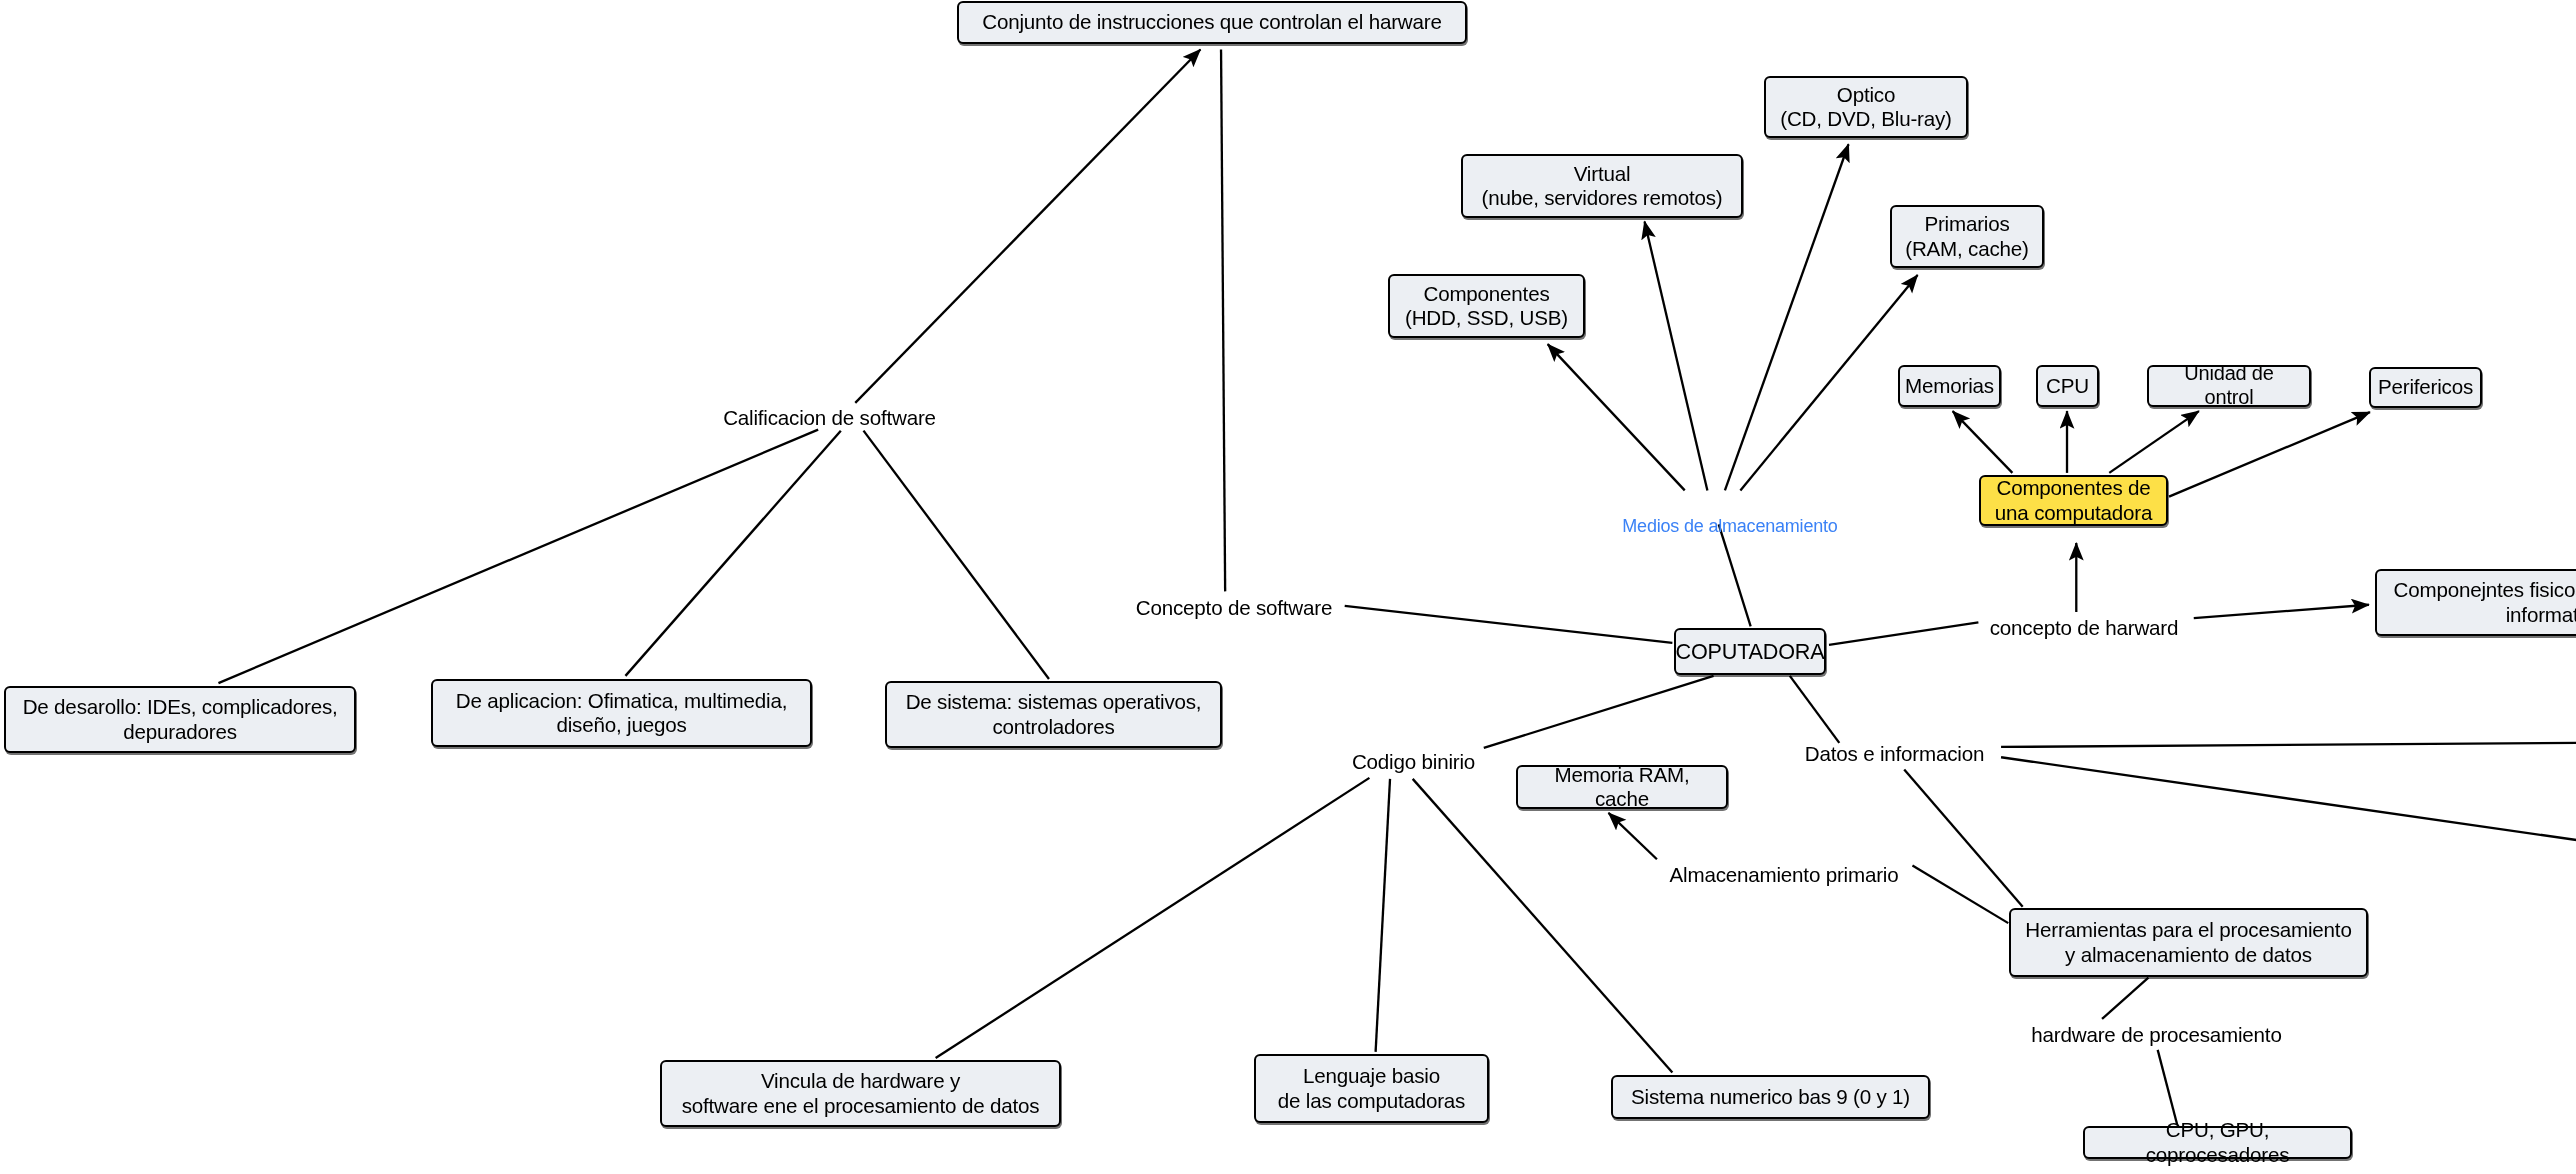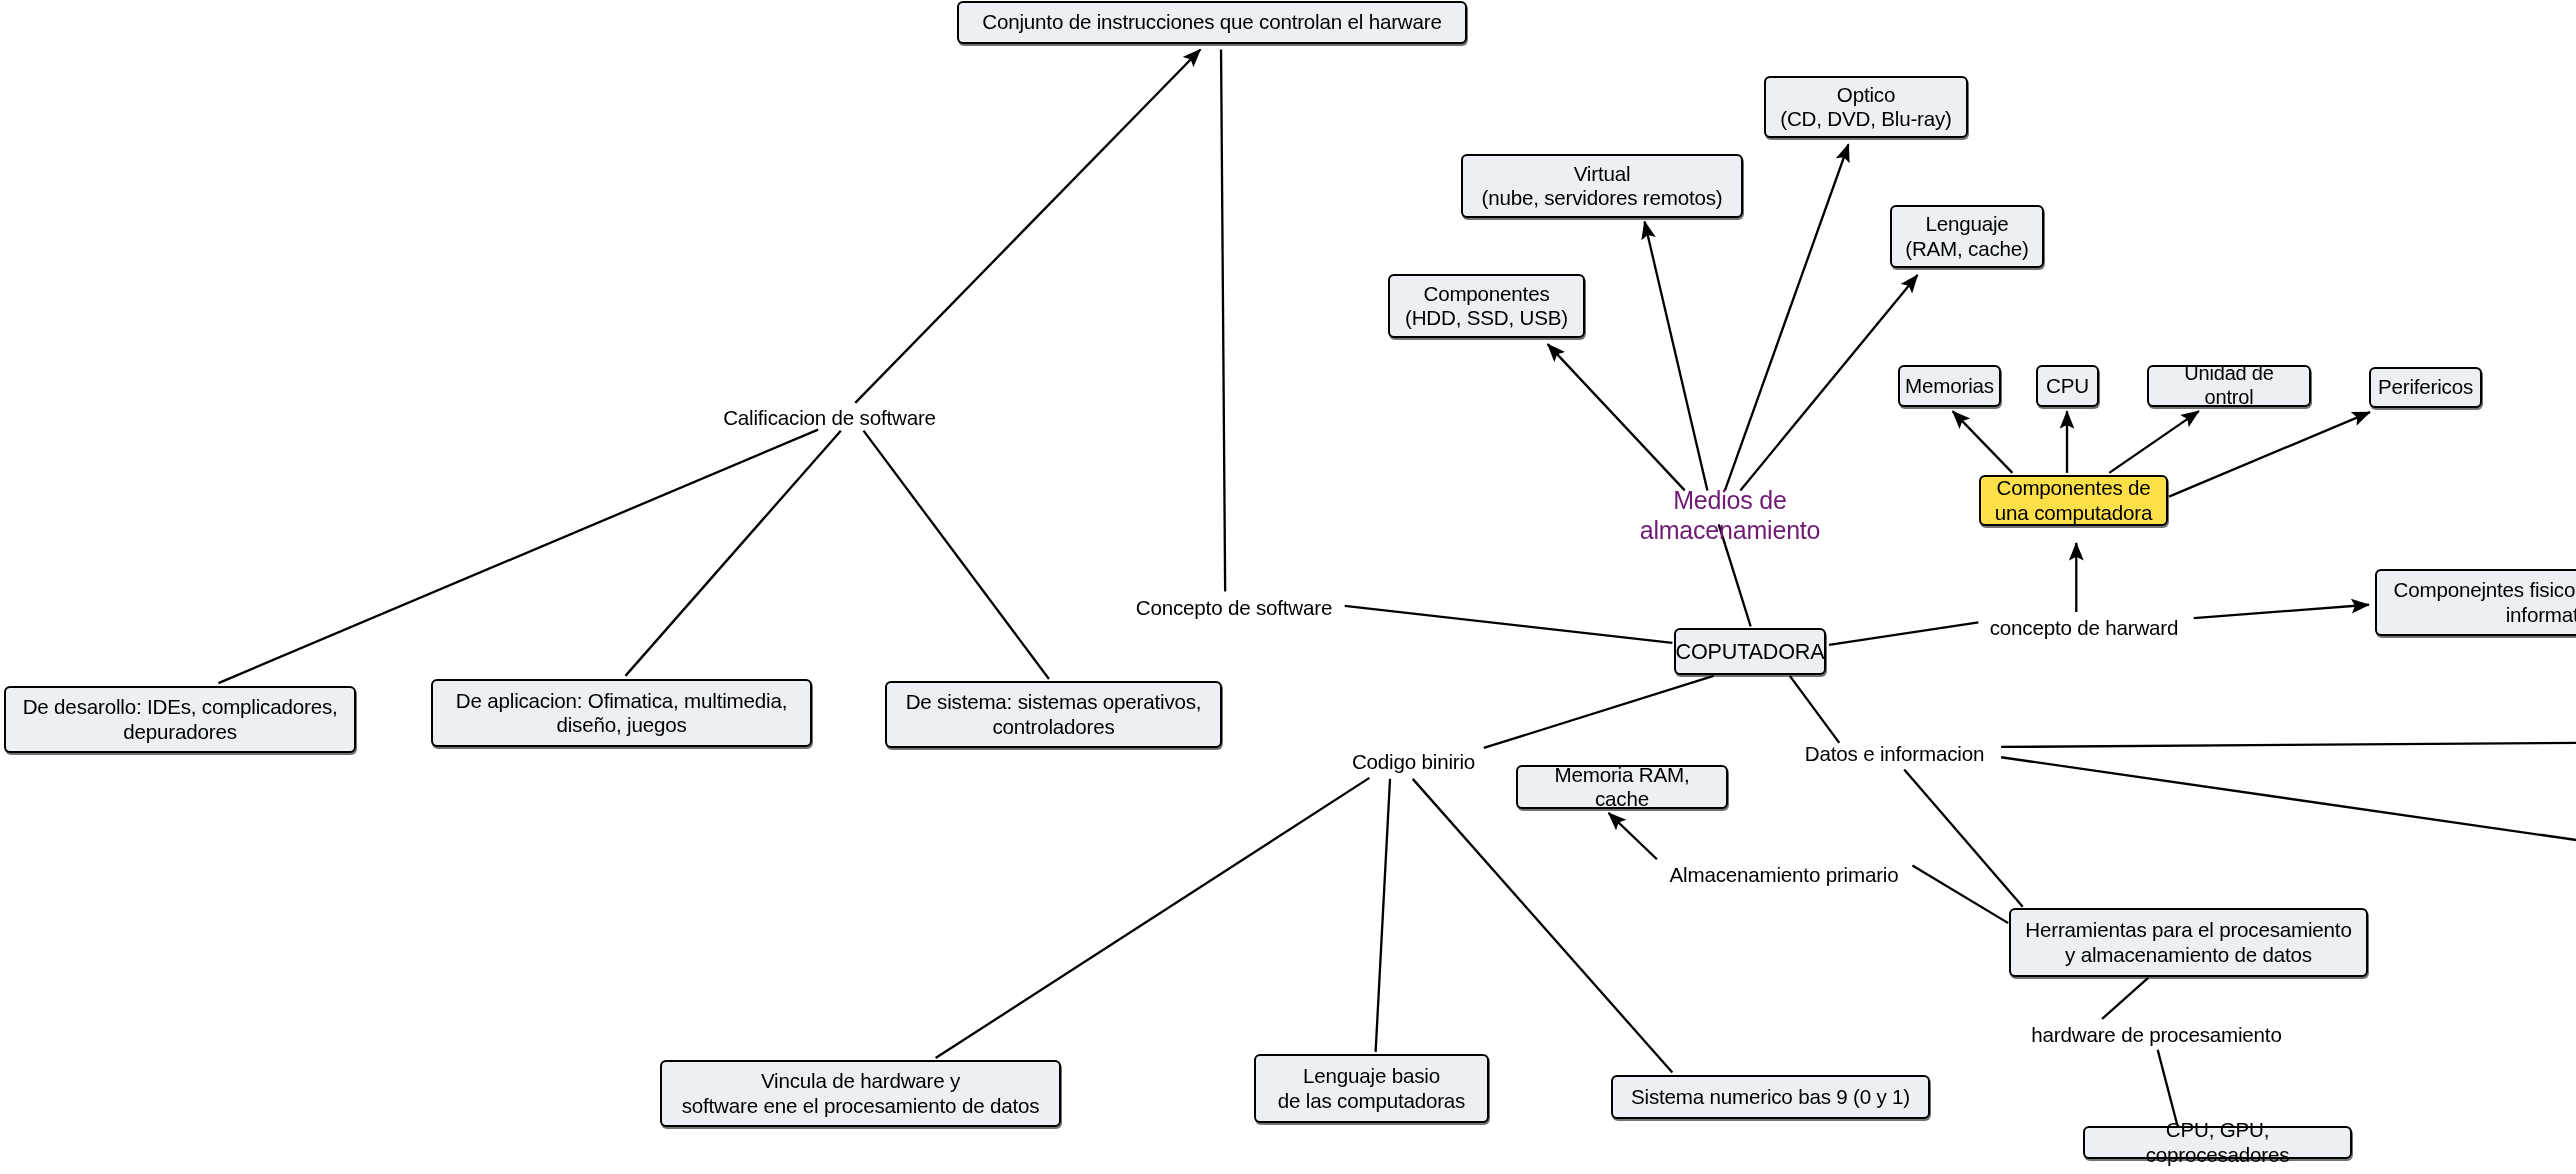--- a/index.html
+++ b/index.html
@@ -105,21 +105,21 @@
         <line x1="2698" y1="1512" x2="2670" y2="2042" stroke="#000000" stroke-width="4.5" stroke-linecap="butt"></line>
         <line x1="2742" y1="1512" x2="3246" y2="2082" stroke="#000000" stroke-width="4.5" stroke-linecap="butt"></line>
       </g>
   </svg>
   <div id="nodes-layer">
       <div class="cm-node" style="left: 957px; top: 1px; width: 510px; height: 43px; font-size: 20.6px; background: rgb(236, 239, 243); border-color: rgb(0, 0, 0); color: rgb(0, 0, 0);">Conjunto de instrucciones que controlan el harware</div>
       <div class="cm-node" style="left: 1764px; top: 76px; width: 204px; height: 62px; font-size: 20.6px; background: rgb(236, 239, 243); border-color: rgb(0, 0, 0); color: rgb(0, 0, 0);">Optico
 (CD, DVD, Blu-ray)</div>
       <div class="cm-node" style="left: 1461px; top: 154px; width: 282px; height: 64px; font-size: 20.6px; background: rgb(236, 239, 243); border-color: rgb(0, 0, 0); color: rgb(0, 0, 0);">Virtual
 (nube, servidores remotos)</div>
-      <div class="cm-node" style="left: 1890px; top: 205px; width: 154px; height: 63px; font-size: 20.6px; background: rgb(236, 239, 243); border-color: rgb(0, 0, 0); color: rgb(0, 0, 0);">Lenguaje
+      <div class="cm-node" style="left: 1890px; top: 205px; width: 154px; height: 63px; font-size: 20.6px; background: rgb(236, 239, 243); border-color: rgb(0, 0, 0); color: rgb(0, 0, 0);">Primarios
 (RAM, cache)</div>
       <div class="cm-node" style="left: 1388px; top: 274px; width: 197px; height: 64px; font-size: 20.6px; background: rgb(236, 239, 243); border-color: rgb(0, 0, 0); color: rgb(0, 0, 0);">Componentes
 (HDD, SSD, USB)</div>
       <div class="cm-node" style="left: 1898px; top: 365px; width: 103px; height: 42px; font-size: 20.6px; background: rgb(236, 239, 243); border-color: rgb(0, 0, 0); color: rgb(0, 0, 0);">Memorias</div>
       <div class="cm-node" style="left: 2036px; top: 365px; width: 63px; height: 42px; font-size: 20.6px; background: rgb(236, 239, 243); border-color: rgb(0, 0, 0); color: rgb(0, 0, 0);">CPU</div>
       <div class="cm-node" style="left: 2147px; top: 365px; width: 164px; height: 42px; font-size: 20px; background: rgb(236, 239, 243); border-color: rgb(0, 0, 0); color: rgb(0, 0, 0);">Unidad de ontrol</div>
       <div class="cm-node" style="left: 2369px; top: 367px; width: 113px; height: 41px; font-size: 20.6px; background: rgb(236, 239, 243); border-color: rgb(0, 0, 0); color: rgb(0, 0, 0);">Perifericos</div>
       <div class="cm-node" style="left: 1979px; top: 475px; width: 189px; height: 51px; font-size: 20.6px; background: #fde047; border-color: rgb(0, 0, 0); color: rgb(0, 0, 0);">Componentes de
 una computadora</div>
       <div class="cm-node" style="left: 2375px; top: 569px; width: 360px; height: 67px; font-size: 20.6px; background: rgb(236, 239, 243); border-color: rgb(0, 0, 0); color: rgb(0, 0, 0);">Componejntes fisicos de un sistema
@@ -134,21 +134,21 @@
 controladores</div>
       <div class="cm-node" style="left: 2009px; top: 908px; width: 359px; height: 69px; font-size: 20.6px; background: rgb(236, 239, 243); border-color: rgb(0, 0, 0); color: rgb(0, 0, 0);">Herramientas para el procesamiento
 y almacenamiento de datos</div>
       <div class="cm-node" style="left: 660px; top: 1060px; width: 401px; height: 67px; font-size: 20.6px; background: rgb(236, 239, 243); border-color: rgb(0, 0, 0); color: rgb(0, 0, 0);">Vincula de hardware y
 software ene el procesamiento de datos</div>
       <div class="cm-node" style="left: 1254px; top: 1054px; width: 235px; height: 69px; font-size: 20.6px; background: rgb(236, 239, 243); border-color: rgb(0, 0, 0); color: rgb(0, 0, 0);">Lenguaje basio
 de las computadoras</div>
       <div class="cm-node" style="left: 1611px; top: 1075px; width: 319px; height: 44px; font-size: 20.6px; background: rgb(236, 239, 243); border-color: rgb(0, 0, 0); color: rgb(0, 0, 0);">Sistema numerico bas 9 (0 y 1)</div>
       <div class="cm-node" style="left: 2042px; top: 1126px; width: 269px; height: 33px; font-size: 20.6px; background: rgb(236, 239, 243); border-color: rgb(0, 0, 0); color: rgb(0, 0, 0); margin-left: 41px;">CPU, GPU, coprocesadores</div>
       <div class="cm-label" style="left: 711px; top: 404px; width: 237px; height: 29px; font-size: 20.6px; color: rgb(0, 0, 0);">Calificacion de software</div>
-      <div class="cm-label" style="left: 1596px; top: 501px; width: 268px; height: 29px; font-size: 25px; color: #701a75;">Medios de almacenamiento</div>
+      <div class="cm-label" style="left: 1596px; top: 512px; width: 268px; height: 29px; font-size: 18px; color: #3b82f6;">Medios de almacenamiento</div>
       <div class="cm-label" style="left: 1123px; top: 594px; width: 222px; height: 29px; font-size: 20.6px; color: rgb(0, 0, 0);">Concepto de software</div>
       <div class="cm-label" style="left: 1976px; top: 614px; width: 216px; height: 29px; font-size: 20.6px; color: rgb(0, 0, 0);">concepto de harward</div>
       <div class="cm-label" style="left: 1336px; top: 748px; width: 155px; height: 29px; font-size: 20.6px; color: rgb(0, 0, 0);">Codigo binirio</div>
       <div class="cm-label" style="left: 1789px; top: 740px; width: 211px; height: 29px; font-size: 20.6px; color: rgb(0, 0, 0);">Datos e informacion</div>
       <div class="cm-label" style="left: 1658px; top: 861px; width: 252px; height: 29px; font-size: 20.6px; color: rgb(0, 0, 0);">Almacenamiento primario</div>
       <div class="cm-label" style="left: 2020px; top: 1021px; width: 273px; height: 29px; font-size: 20.6px; color: rgb(0, 0, 0);">hardware de procesamiento</div>
     </div>
 </div>
 
 

